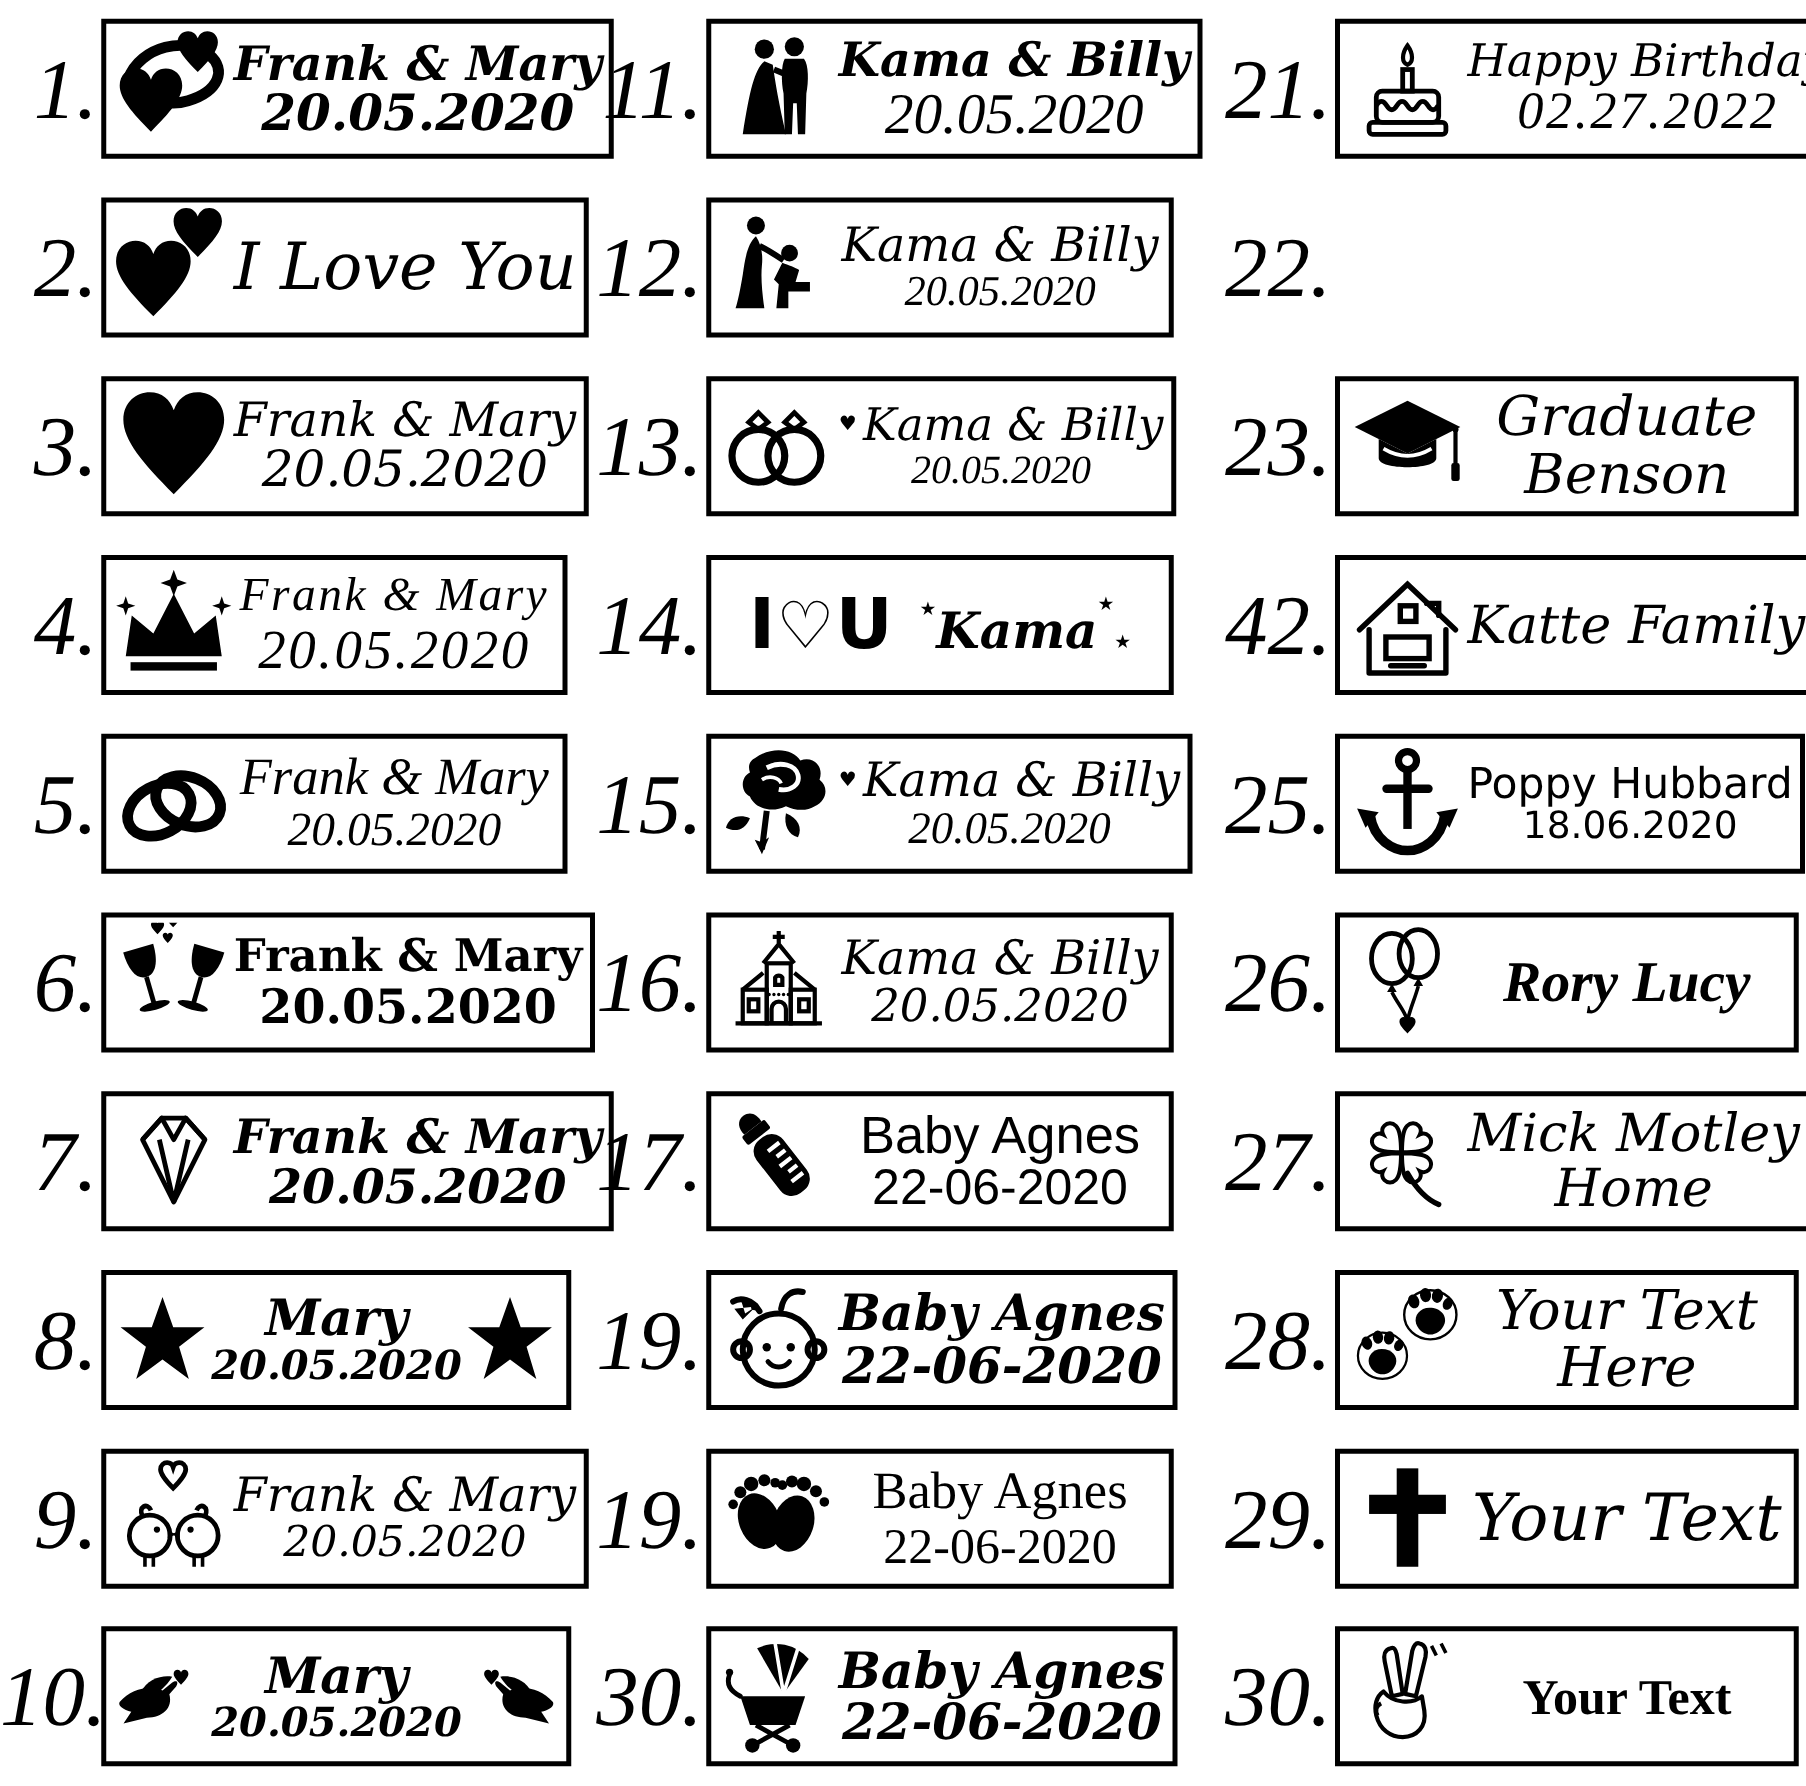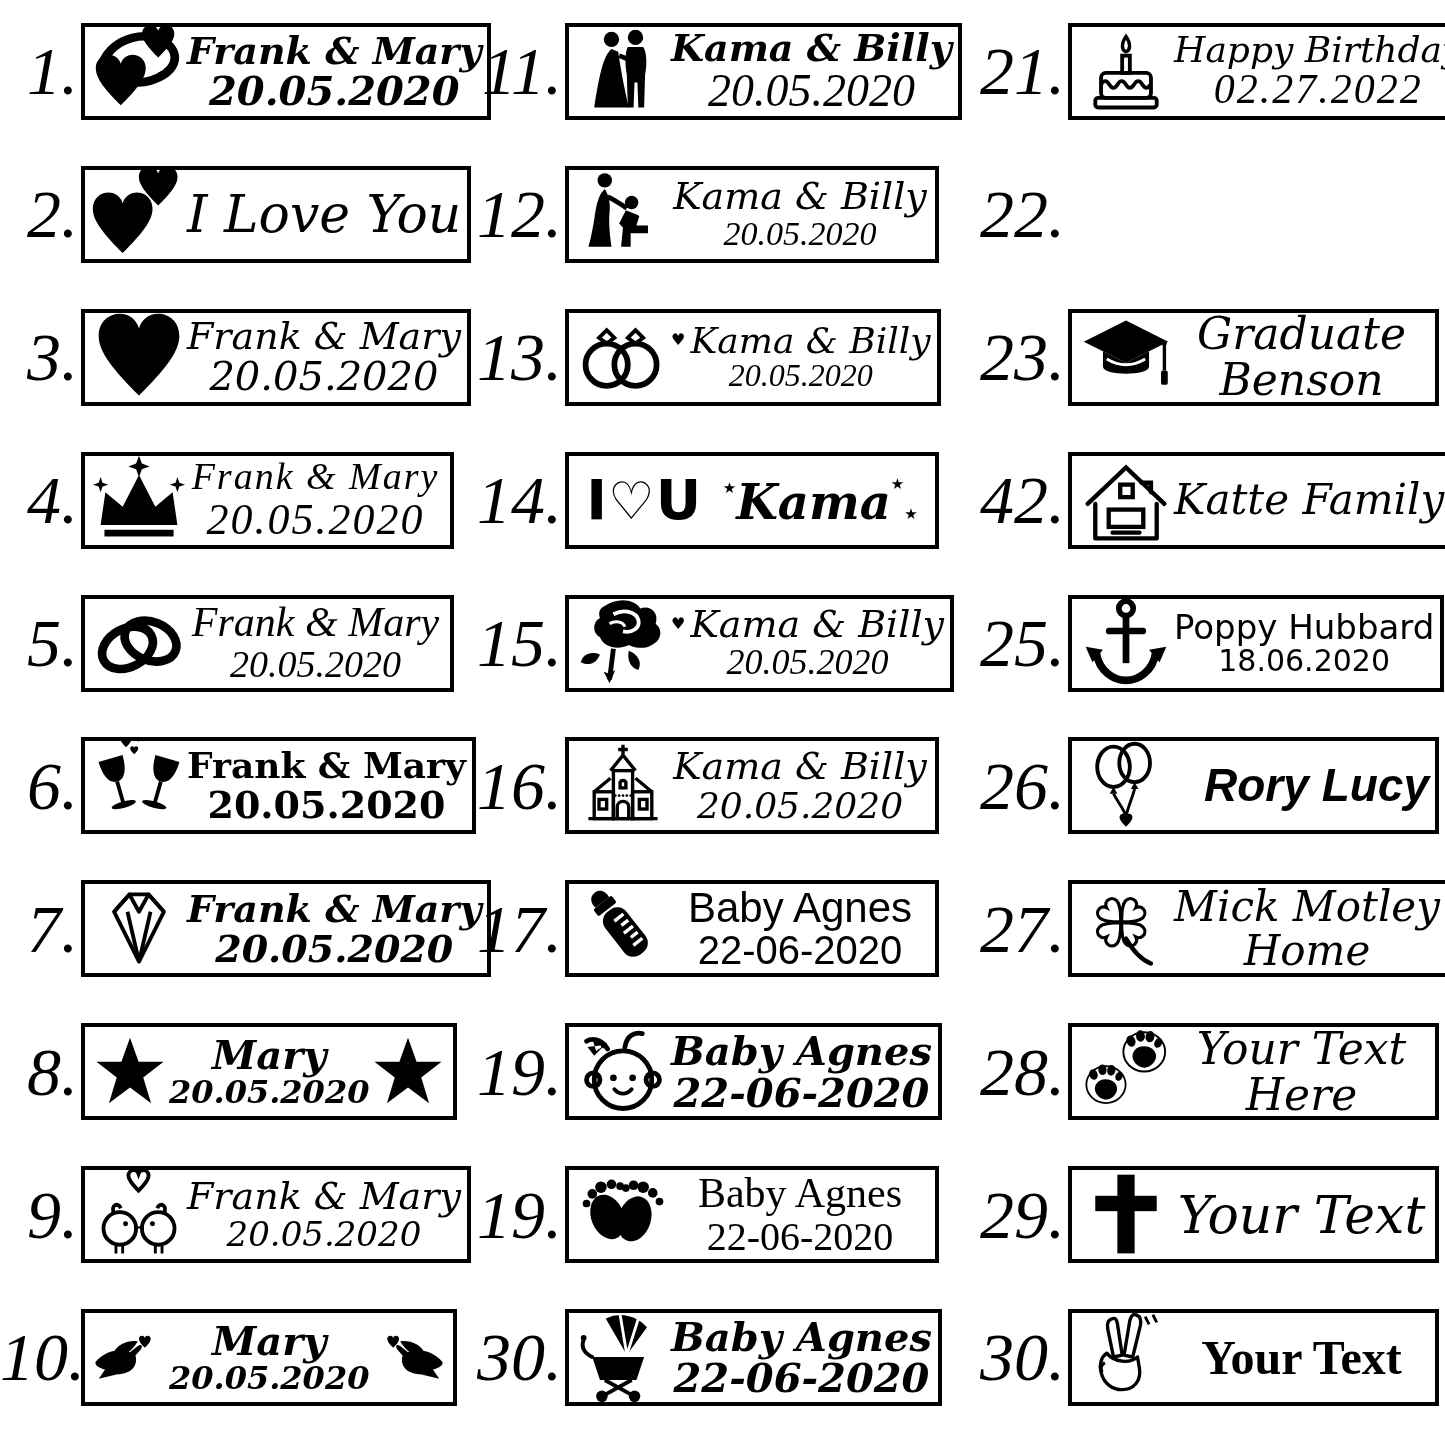--- a/index.html
+++ b/index.html
@@ -3,45 +3,45 @@
 <meta charset="utf-8">
 <title>Design Options Sheet</title>
 <style>
   html,body{margin:0;padding:0;background:#ffffff;color:#000;}
   body{width:1445px;height:1429px;overflow:hidden;font-family:"Liberation Serif",serif;}
   #grid{display:grid;grid-template-columns:460px 485px 500px;grid-template-rows:repeat(10,142.9px);grid-auto-flow:column;}
   .cell{display:flex;align-items:center;}
   .num{flex:0 0 auto;text-align:right;font-family:"Liberation Serif",serif;font-style:italic;
        font-size:68px;line-height:1;padding-right:3px;}
   .c1 .num{width:78px}.c2 .num{width:102px}.c3 .num{width:120px}
-  .box{flex:1;height:97px;border:4px solid #000;background:#fff;display:flex;align-items:center;
+  .box{flex:1;height:112px;border:4px solid #000;background:#fff;display:flex;align-items:center;
        padding:0 6px;box-sizing:border-box;margin-right:6px;}
   .icon{width:96px;height:96px;flex:0 0 auto;}
   .icon-s{width:78px;height:78px;}
   .flip{transform:scaleX(-1);}
   .txt{flex:1;text-align:center;line-height:1.04;min-width:0;}
   .ln{white-space:nowrap;}
   
   .bs{font-family:"DejaVu Serif",serif;font-style:italic;font-weight:bold;}
   .scr{font-family:"DejaVu Serif",serif;font-style:italic;}
   .ital{font-family:"Liberation Serif",serif;font-style:italic;}
   .thin{font-family:"Liberation Serif",serif;font-style:italic;letter-spacing:2px;}
   .slab{font-family:"DejaVu Serif",serif;font-weight:bold;}
   .sans{font-family:"Liberation Sans",sans-serif;}
   .sans2{font-family:"DejaVu Sans",sans-serif;}
   .serif{font-family:"Liberation Serif",serif;}
   .serifb{font-family:"Liberation Serif",serif;font-weight:bold;}
-  .heavy{font-family:Liberation Sans, sans-serif;font-weight:bold;font-style:italic;text-align:right;}
+  .heavy{font-family:Liberation Serif, serif;font-weight:bold;font-style:italic;}
   .blk{font-family:"DejaVu Sans",sans-serif;font-weight:bold;font-size:56px;letter-spacing:1px;}
   .hrt{font-size:52px;}
   .th{font-size:16px;vertical-align:8px;}
   .sp{font-size:15px;}
   .spa{vertical-align:26px;}.spb{vertical-align:30px;}.spc{vertical-align:0px;}.f30{font-size:30px}.f32{font-size:32px}.f34{font-size:34px}
   .f36{font-size:36px}.f38{font-size:38px}.f40{font-size:40px}.f42{font-size:42px}
-  .f44{font-size:44px}.f46{font-size:46px}.f48{font-size:48px}.f50{font-size:52px}
+  .f44{font-size:44px}.f46{font-size:46px}.f48{font-size:40px}.f50{font-size:52px}
 </style>
 </head>
 <body>
 
 <svg width="0" height="0" style="position:absolute" aria-hidden="true">
 <defs>
   <path id="hp" d="M50 90 C24 64 8 45 8 28 C8 13 19 5 30 5 C40 5 47 11 50 20 C53 11 60 5 70 5 C81 5 92 13 92 28 C92 45 76 64 50 90 Z"></path>
   <g id="pawg">
     <ellipse cx="26" cy="30" rx="7" ry="9" transform="rotate(-20 26 30)"></ellipse>
     <ellipse cx="41" cy="22" rx="7" ry="9" transform="rotate(-5 41 22)"></ellipse>

